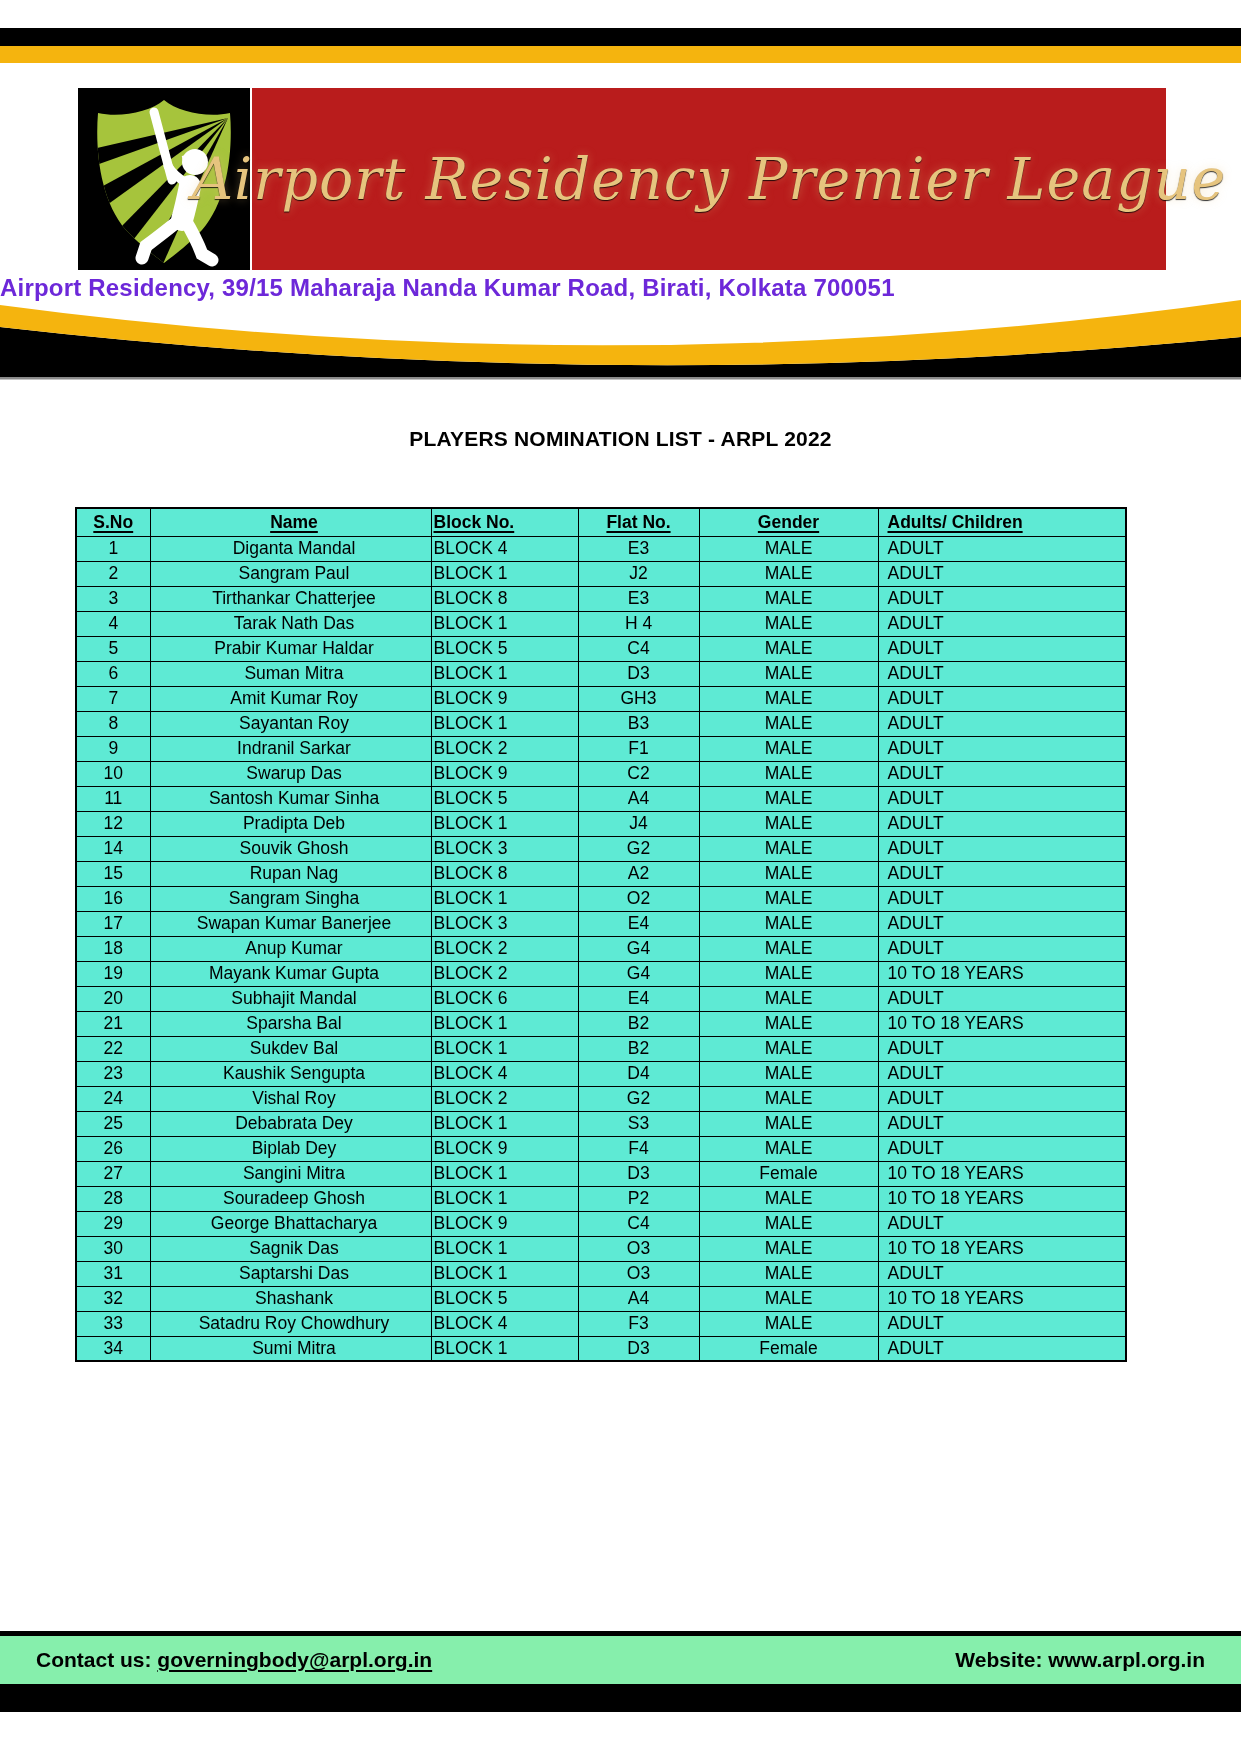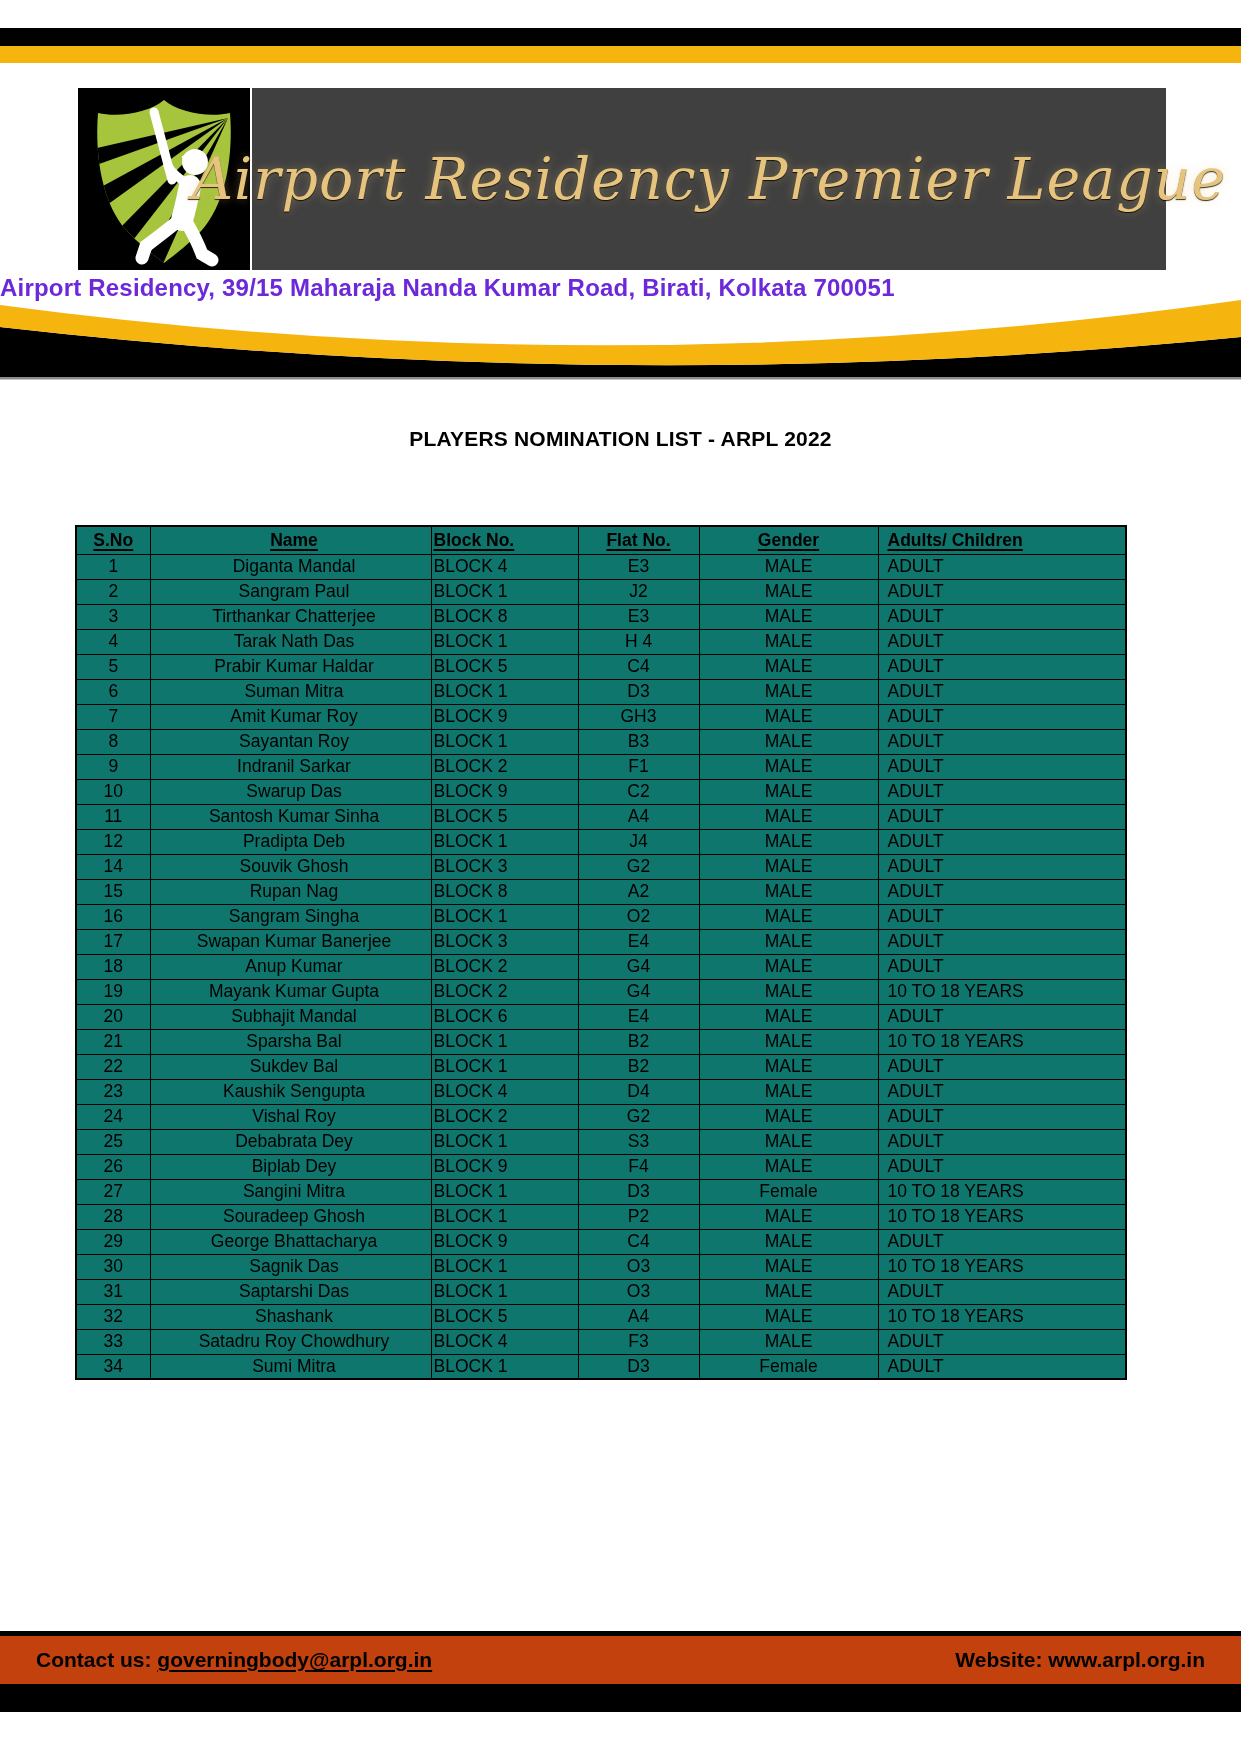--- a/index.html
+++ b/index.html
@@ -16,21 +16,21 @@
   .band-top-black { position:absolute; left:0; top:28; top:28px; width:100%; height:18px; background:#000000; }
   .band-top-yellow { position:absolute; left:0; top:46px; width:100%; height:17px; background:#F5B40E; }
 
   
   .logo-box {
     position:absolute; left:78px; top:88px; width:172px; height:182px;
     background:#000000;
   }
   .banner-box {
     position:absolute; left:252px; top:88px; width:914px; height:182px;
-    background:#404040;
+    background:#b91c1c;
     display:flex; align-items:center; justify-content:center;
   }
   .league-name {
     font-family:"DejaVu Serif", serif;
     font-style:italic;
     font-size:57px;
     color:#E6C47E;
     white-space:nowrap;
     text-shadow:0 1px 1px rgba(0,0,0,0.8), 0 0 10px rgba(230,196,126,0.35);
     letter-spacing:1px;
@@ -52,26 +52,26 @@
     position:absolute; left:0; top:427px; width:100%;
     text-align:center;
     font-size:21px; font-weight:bold; color:#000;
     text-decoration-thickness:2px;
     text-underline-offset:4px;
     letter-spacing:0.2px;
   }
 
   
   table.players {
-    position:absolute; left:75px; top:525px;
+    position:absolute; left:75px; top:507px;
     border-collapse:collapse;
     table-layout:fixed;
     width:1050px;
     border:2px solid #000;
-    background:#0f766e;
+    background:#5eead4;
   }
   table.players th, table.players td {
     border:1px solid #000;
     font-size:17.5px;
     color:#000;
     height:25px;
     padding:0 2px;
     overflow:hidden;
     white-space:nowrap;
   }
@@ -84,21 +84,21 @@
   .c1 { width:281px; text-align:center; padding-left:9px !important; }
   .c2 { width:147px; text-align:left;margin-top:39px; }
   .c3 { width:121px; text-align:center; }
   .c4 { width:179px; text-align:center; }
   .c5 { width:248px; text-align:left; padding-left:9px !important; }
 
   
   .footer-topline { position:absolute; left:0; top:1631px; width:100%; height:5px; background:#000; }
   .footer-yellow {
     position:absolute; left:0; top:1636px; width:100%; height:48px;
-    background:#c2410c;
+    background:#86efac;
     display:flex; align-items:center; justify-content:space-between;
     padding:0 36px;
     font-size:21px; font-weight:bold; color:#000;
   }
   .footer-black { position:absolute; left:0; top:1684px; width:100%; height:28px; background:#000; }
   .contact-email { color:#000; text-decoration:underline; text-decoration-thickness:2px; text-underline-offset:3px; }
   .footer-left, .footer-right { white-space:nowrap; }
 </style>
 </head>
 <body>

